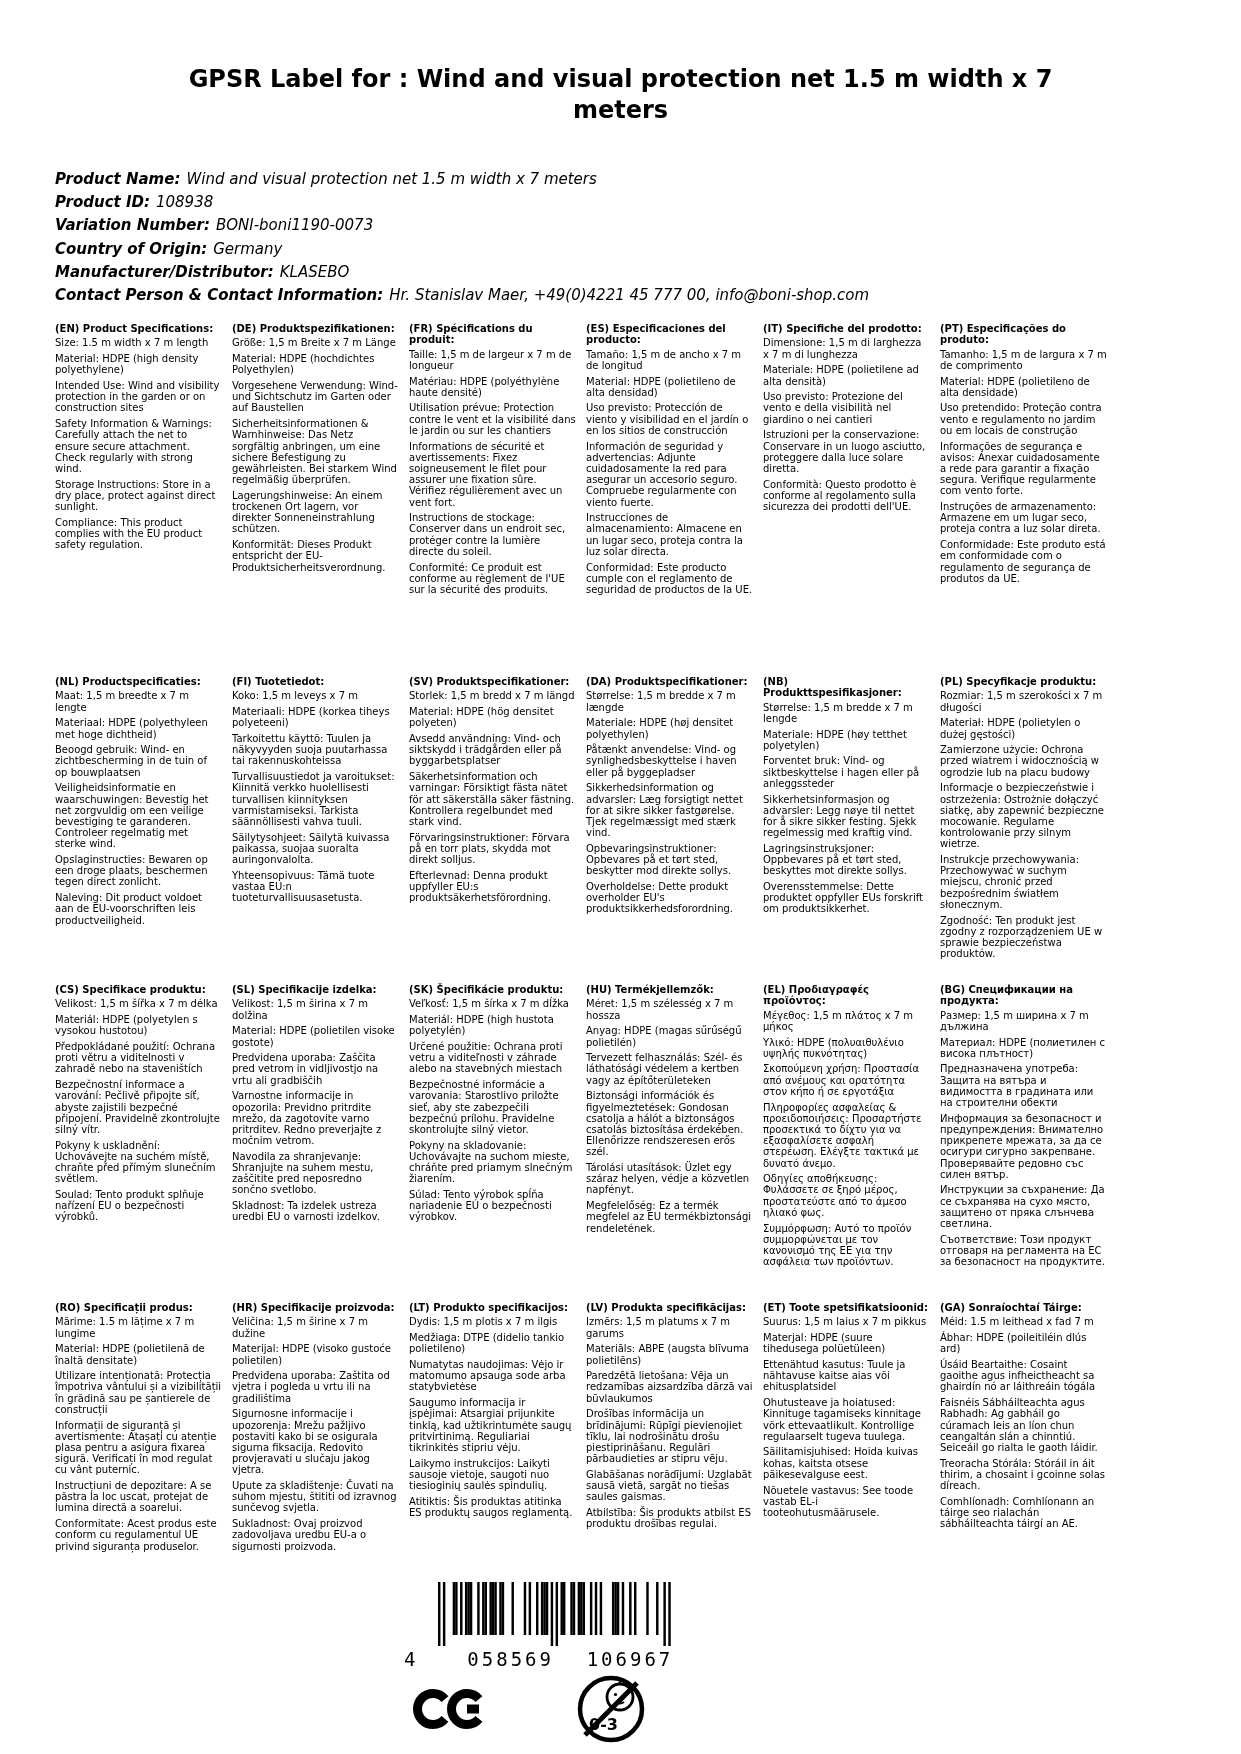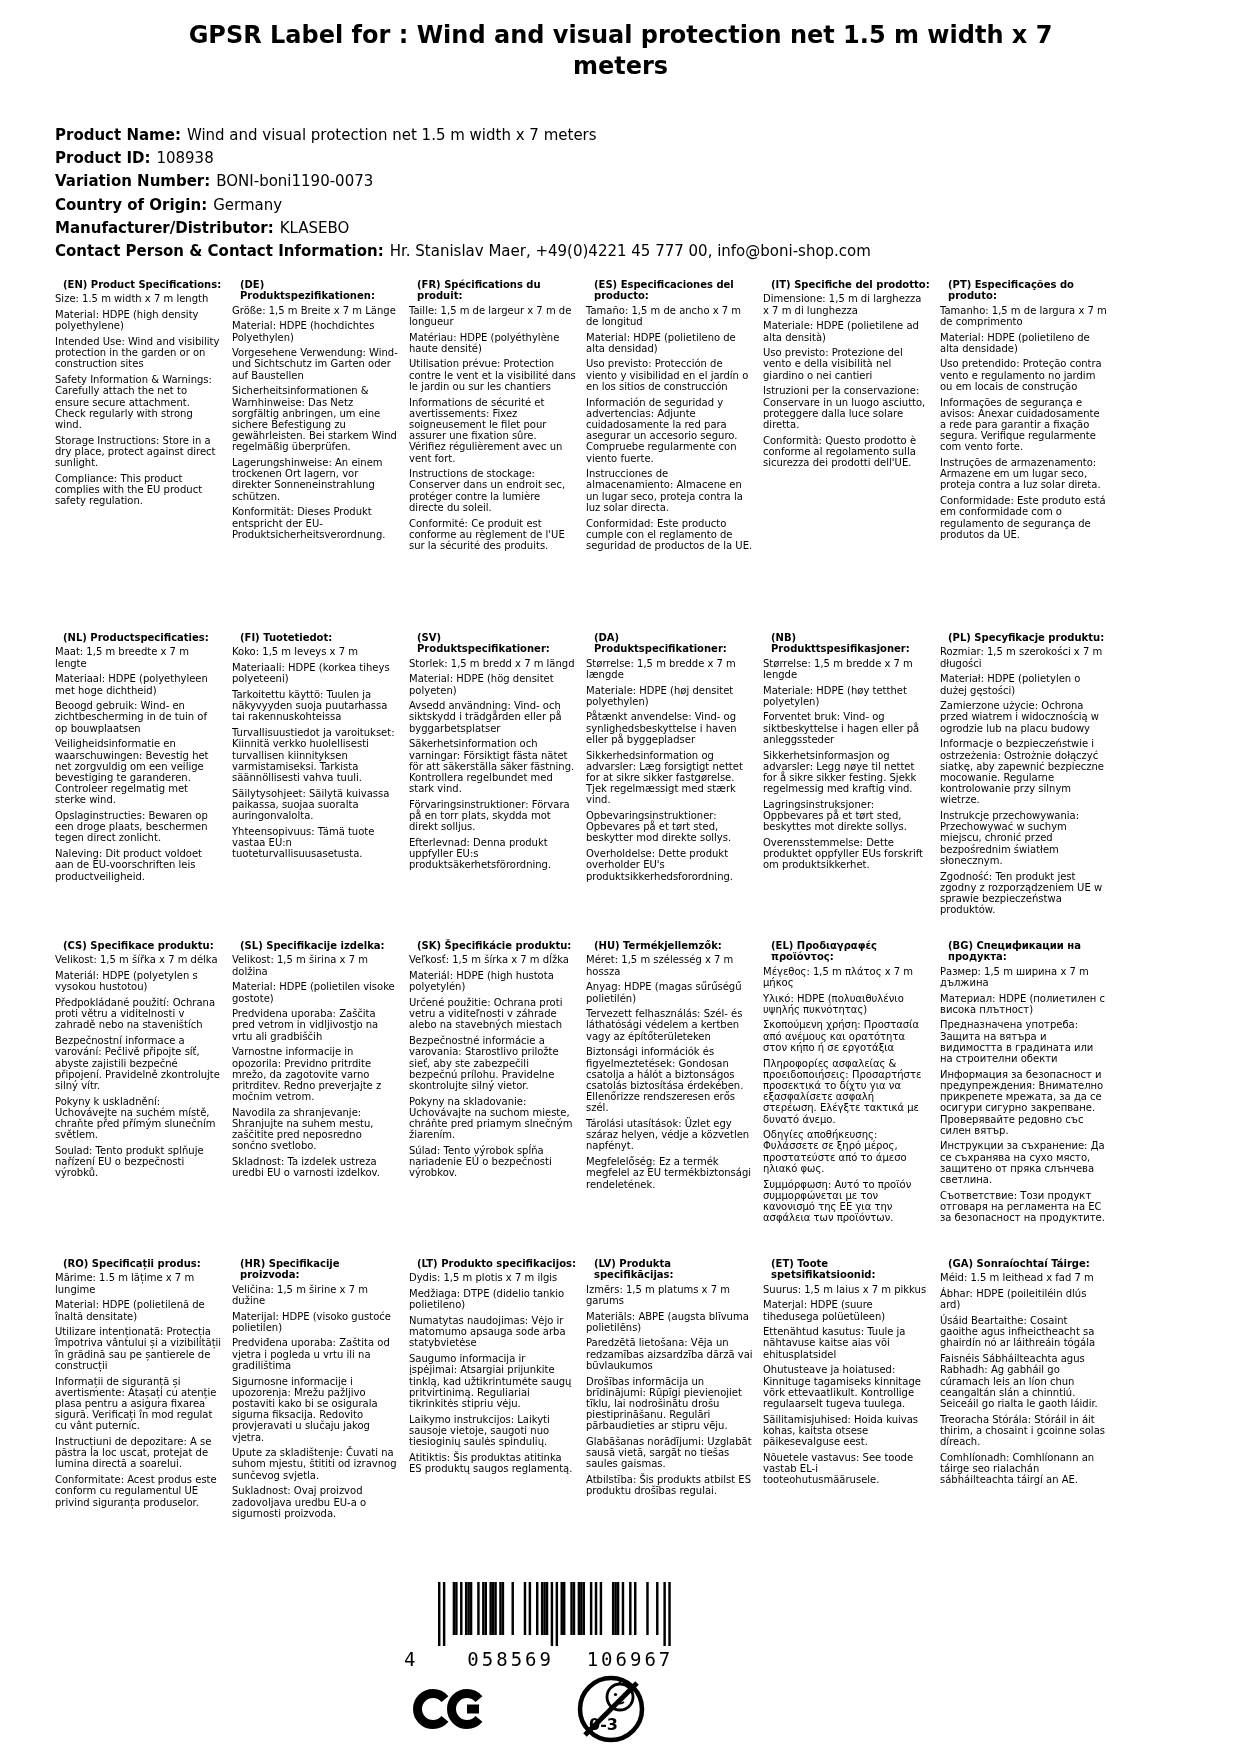--- a/index.html
+++ b/index.html
@@ -1,33 +1,33 @@
 <!DOCTYPE html>
 <html><head>
 <meta charset="utf-8">
 <style>
   html,body { margin:0; padding:0; }
   body {
     width:1241px; height:1754px; background:#ffffff; color:#000;
     font-family:"DejaVu Sans", sans-serif; position:relative; overflow:hidden;
   }
   .title {
-    margin:20px auto 0; width:950px; text-align:center;
+    margin:64px auto 0; width:950px; text-align:center;
     font-size:24px; font-weight:bold; line-height:31px;
   }
-  .info { margin:42px 0 0 55px; font-size:15px; line-height:23.2px; }
+  .info { margin:42px 0 0 55px; font-size:15px; line-height:23.2px;font-style:italic; }
   .info-row .lbl { font-weight:bold; }
   .info-row .val { font-weight:normal; margin-left:6px; }
   .sections {
     display:grid; grid-template-columns:repeat(6,167px);
     grid-template-rows:353px 308px 318px auto;
     column-gap:10px; margin:16px 0 0 55px;
     font-size:10px; line-height:11.2px;
   }
-  .sec-h { font-weight:bold; margin:0 0 3px 8px; }
+  .sec-h { font-weight:bold; margin:0 0 3px 0; }
   .sec-p { margin:0 0 4.5px 0; }
   .barcode-wrap { position:absolute; left:390px; top:1582px; width:300px; }
   .bars { display:block; margin-left:48px; }
   .barcode-digits { position:relative; height:24px; font-family:"DejaVu Sans Mono", monospace; font-size:19px; margin-top:2px; }
   .d-left { position:absolute; left:14px; top:0; }
   .d-g1 { position:absolute; left:48px; width:116px; text-align:right; letter-spacing:3px; }
   .d-g2 { position:absolute; left:182px; width:116px; text-align:center; letter-spacing:3px; }
   .ce-mark  { position:absolute; left:413px; top:1684px; }
   .age-mark { position:absolute; left:574px; top:1666px; }
 </style>

